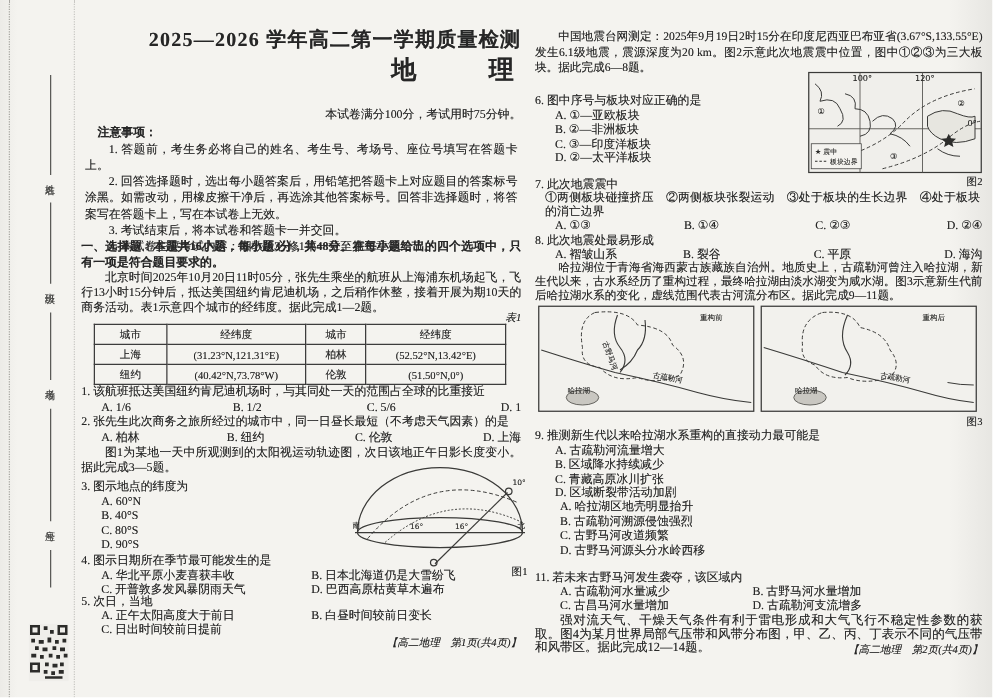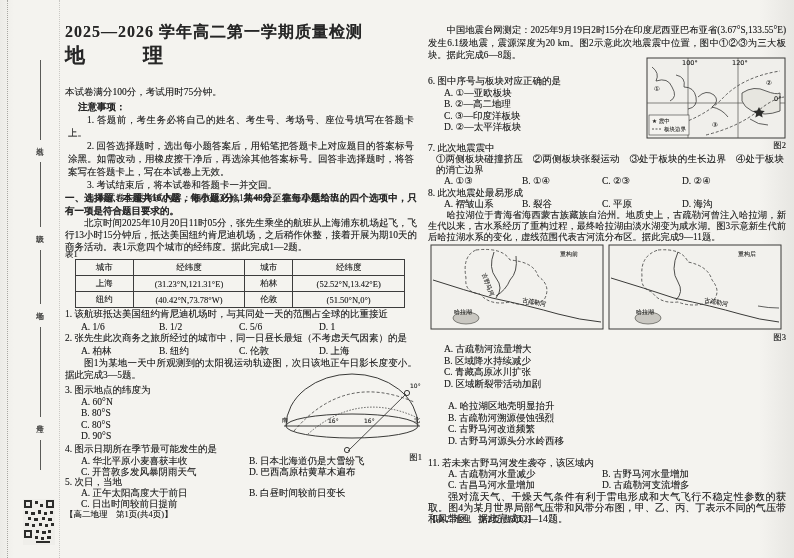--- a/index.html
+++ b/index.html
@@ -5,29 +5,29 @@
   html,body{margin:0;padding:0;background:#ffffff;}
   .page{
     position:relative;width:794px;height:558px;overflow:hidden;
     background:linear-gradient(90deg,#ecebe7 0,#f4f3ef 14px,#f4f3ef 760px,#e7e6e2 794px);
     font-family:"Liberation Serif","DejaVu Serif",serif;
     color:#262626;
     text-shadow:0 0 .5px rgba(40,40,40,.5);
   }
   .abs{position:absolute;}
   .t{font-size:9.5px;line-height:12.5px;text-align:justify;font-family:Liberation Serif, serif;}
-  .c{text-align:left;}
+  .c{text-align:right;}
   .b{font-weight:bold;}
   .indent{text-indent:2em;}
   .title{font-size:16px;font-weight:bold;letter-spacing:1px;}
   .subject{font-size:20px;font-weight:bold;letter-spacing:6px;}
-  .small{font-size:8.5px;}
+  .small{font-size:8.5px;font-style:italic;}
   .stem{font-size:9.5px;line-height:11.5px;}
   .opts{font-size:9.5px;}
-  .o4{display:flex;padding-left:16px;line-height:12px;}
+  .o4{display:flex;padding-left:16px;line-height:12px;justify-content:space-between;}
   .o4 span:nth-child(1){width:78px;}
   .o4 span:nth-child(2){width:80px;}
   .o4 span:nth-child(3){width:80px;}
   .stack div{line-height:11.5px;padding-left:16px;}
   .o2{display:grid;grid-template-columns:168px auto;padding-left:16px;line-height:11px;}
   .o2r{display:grid;grid-template-columns:154px auto;padding-left:20px;line-height:10.5px;}
   table.tb{border-collapse:collapse;width:330px;font-size:8.5px;}
   table.tb td,table.tb th{border:1px solid #3c3c3c;text-align:center;padding:0;height:15px;font-weight:normal;}
   table.tb th{height:15px;}
   .vline{position:absolute;width:1px;background:#5a5a57;left:40px;}
@@ -170,21 +170,21 @@
       <text x="0" y="54">南</text>
       <text x="132" y="54">北</text>
     </g>
   </svg>
   <div class="abs figcap" style="left:282px;top:452px;width:140px">图1</div>
 
   <div class="abs" style="left:65px;top:385px;width:212px">
     <div class="stem">3. 图示地点的纬度为</div>
     <div class="opts stack">
       <div>A. 60°N</div>
-      <div>B. 80°S</div>
+      <div>B. 40°S</div>
       <div>C. 80°S</div>
       <div>D. 90°S</div>
     </div>
   </div>
 
   <div class="abs" style="left:65px;top:444px;width:352px">
     <div class="stem">4. 图示日期所在季节最可能发生的是</div>
     <div class="opts o2">
       <span>A. 华北平原小麦喜获丰收</span>
       <span>B. 日本北海道仍是大雪纷飞</span>
@@ -203,21 +203,21 @@
   </div>
 
   <div class="abs small c" style="left:65px;top:509px;width:352px">【高二地理　第1页(共4页)】</div>
 
   <div class="abs t indent" style="left:428px;top:24px;width:358px;font-size:9.3px;line-height:12.7px">中国地震台网测定：2025年9月19日2时15分在印度尼西亚巴布亚省(3.67°S,133.55°E)发生6.1级地震，震源深度为20 km。图2示意此次地震震中位置，图中①②③为三大板块。据此完成6—8题。</div>
 
   <div class="abs" style="left:428px;top:76px;width:218px">
     <div class="stem">6. 图中序号与板块对应正确的是</div>
     <div class="opts stack" style="line-height:12.5px">
       <div>A. ①—亚欧板块</div>
-      <div>B. ②—高二地理</div>
+      <div>B. ②—非洲板块</div>
       <div>C. ③—印度洋板块</div>
       <div>D. ②—太平洋板块</div>
     </div>
   </div>
 
   <svg class="abs" style="left:646px;top:57px" width="140" height="82" viewBox="0 0 140 82">
     <rect x="1" y="1" width="138" height="80" fill="#f0efeb" stroke="#3a3a38"></rect>
     <g stroke="#55544f" stroke-width=".7" fill="none">
       <line x1="42" y1="1" x2="42" y2="81"></line>
       <line x1="92" y1="1" x2="92" y2="81"></line>
@@ -298,20 +298,21 @@
     <ellipse cx="40" cy="74" rx="13" ry="6" fill="#c9c7c1" stroke="#55544f" stroke-width=".7"></ellipse>
     <g font-size="6" fill="#2c2c2a">
       <text x="130" y="12">重构后</text>
       <text x="28" y="70">哈拉湖</text>
       <text x="96" y="58" transform="rotate(10 96 58)">古疏勒河</text>
     </g>
   </svg>
   <div class="abs figcap" style="left:428px;top:332px;width:358px">图3</div>
 
   <div class="abs" style="left:428px;top:344px;width:358px">
+    <div class="stem">9. 推测新生代以来哈拉湖水系重构的直接动力最可能是</div>
     <div class="opts stack">
       <div>A. 古疏勒河流量增大</div>
       <div>B. 区域降水持续减少</div>
       <div>C. 青藏高原冰川扩张</div>
       <div>D. 区域断裂带活动加剧</div>
     </div>
   </div>
 
   <div class="abs" style="left:428px;top:401px;width:358px">
     <div class="opts stack" style="padding-left:4px">

